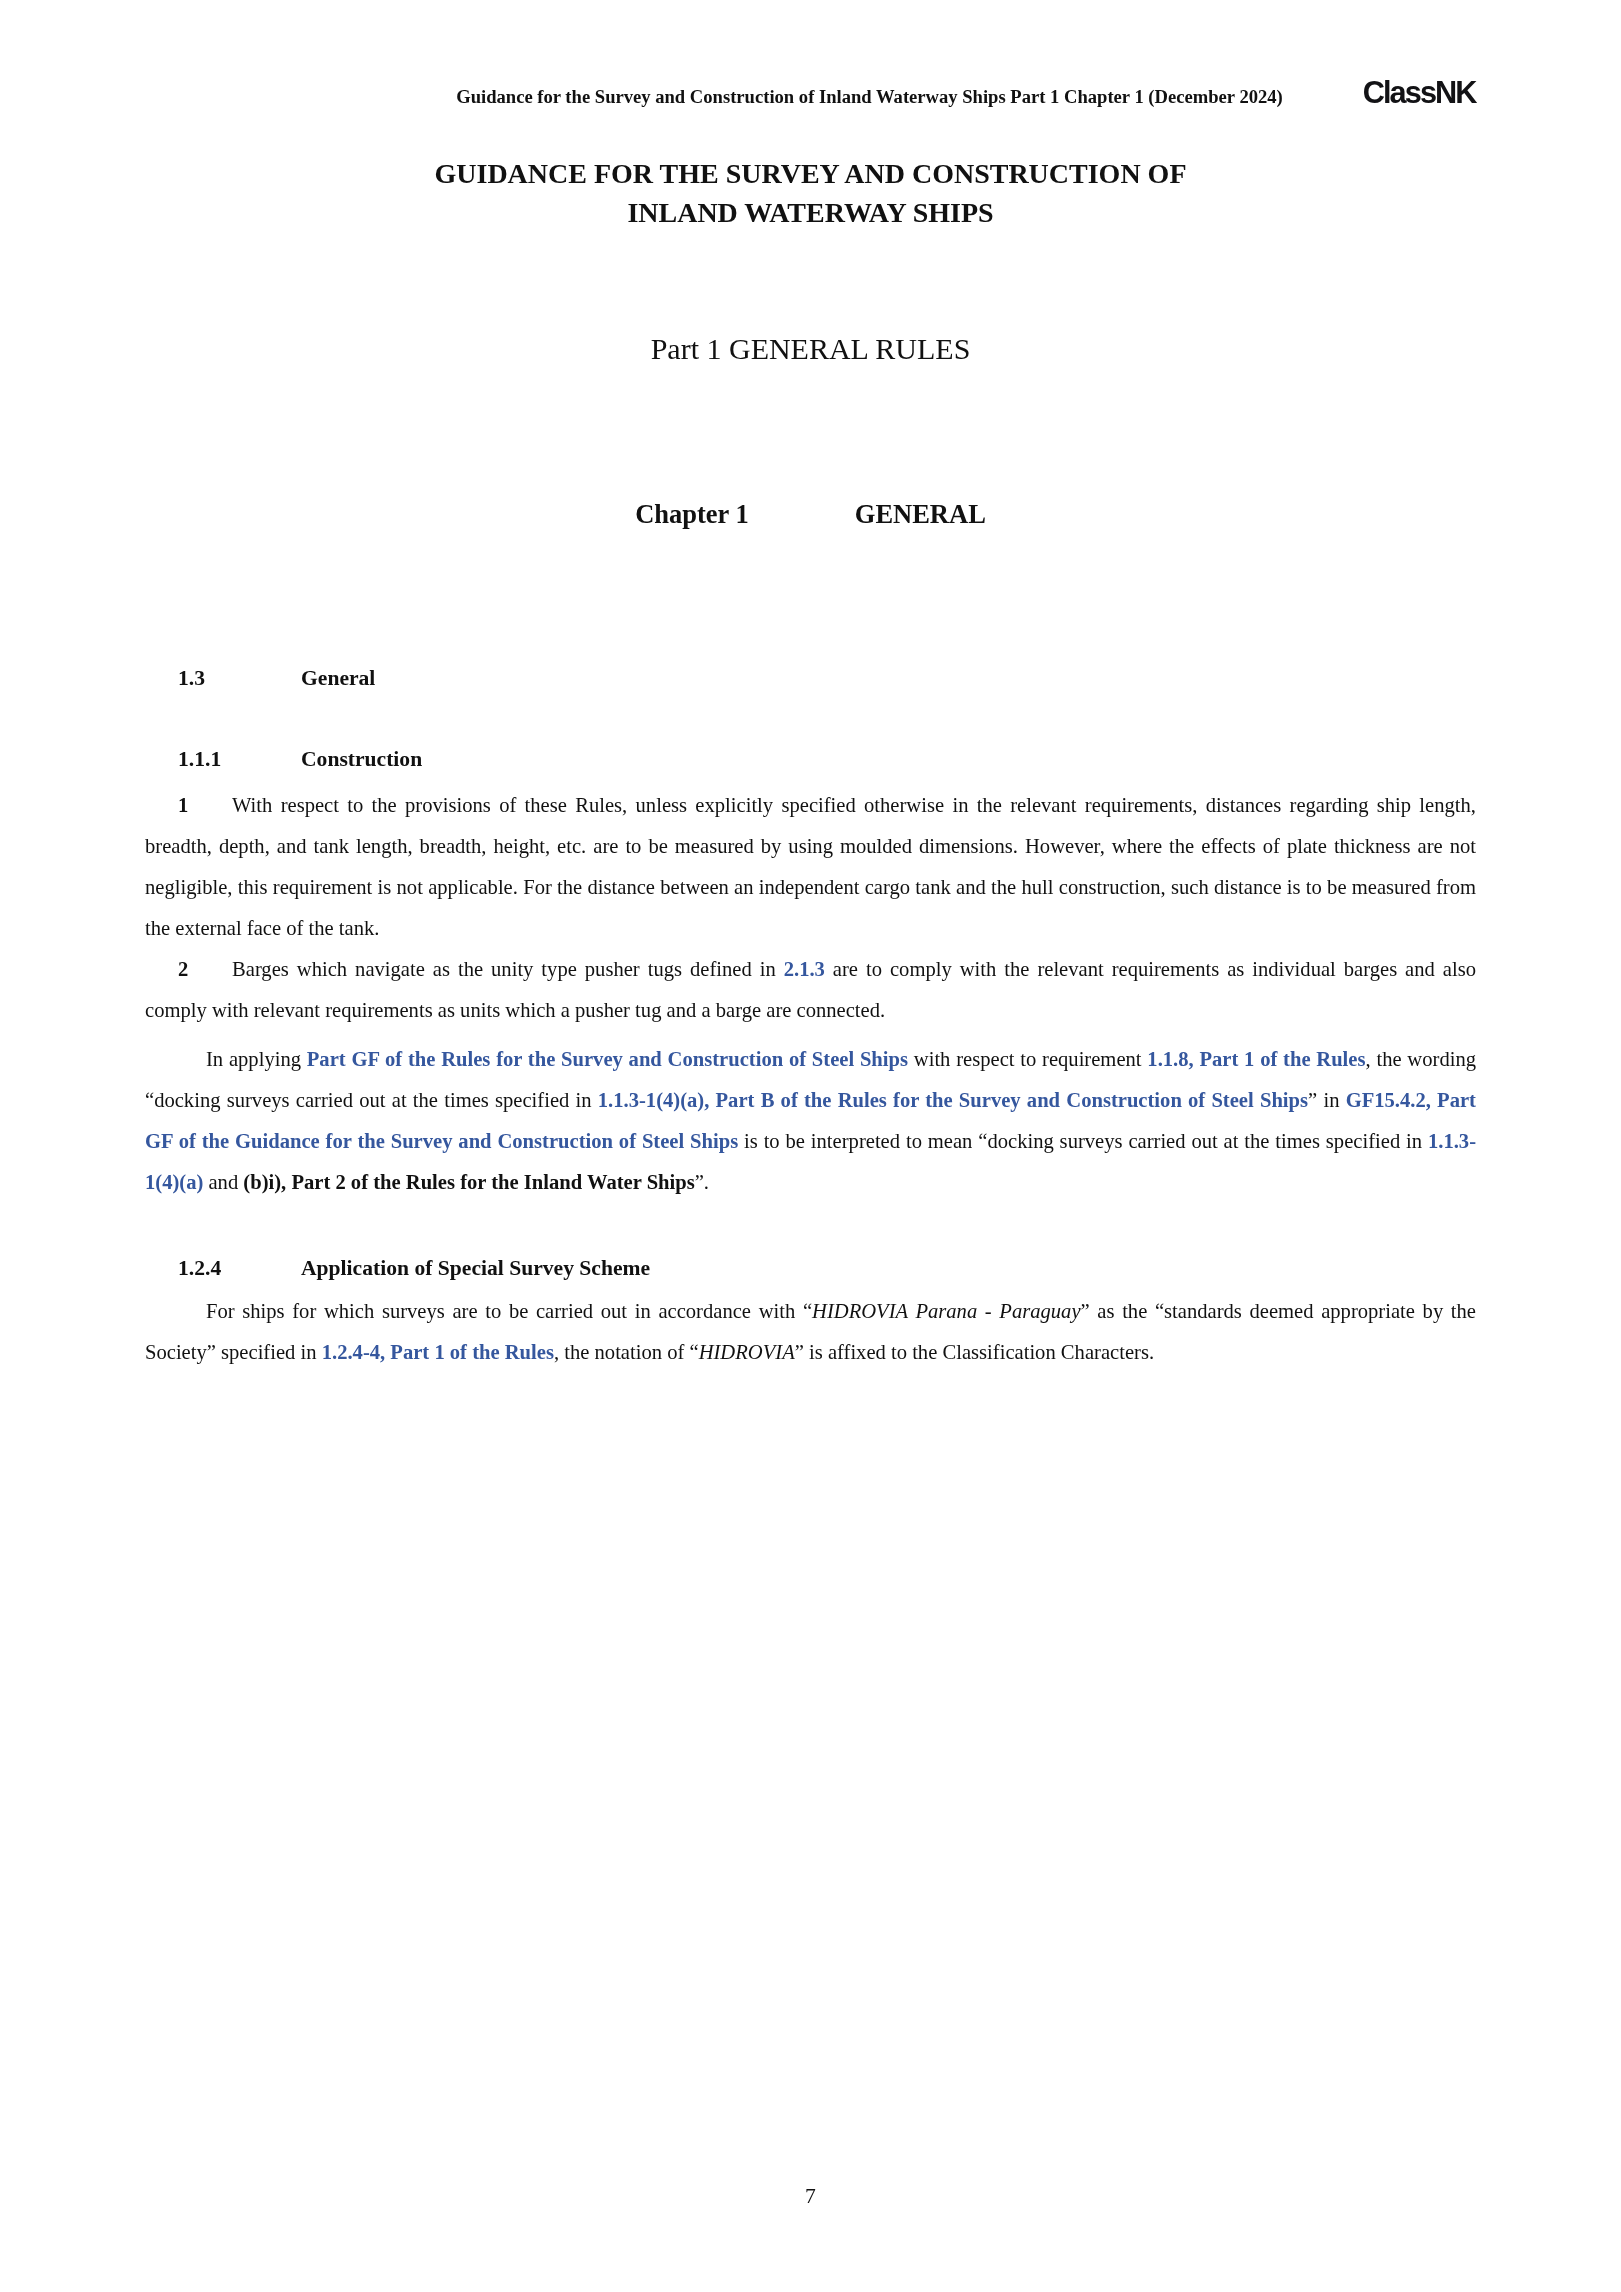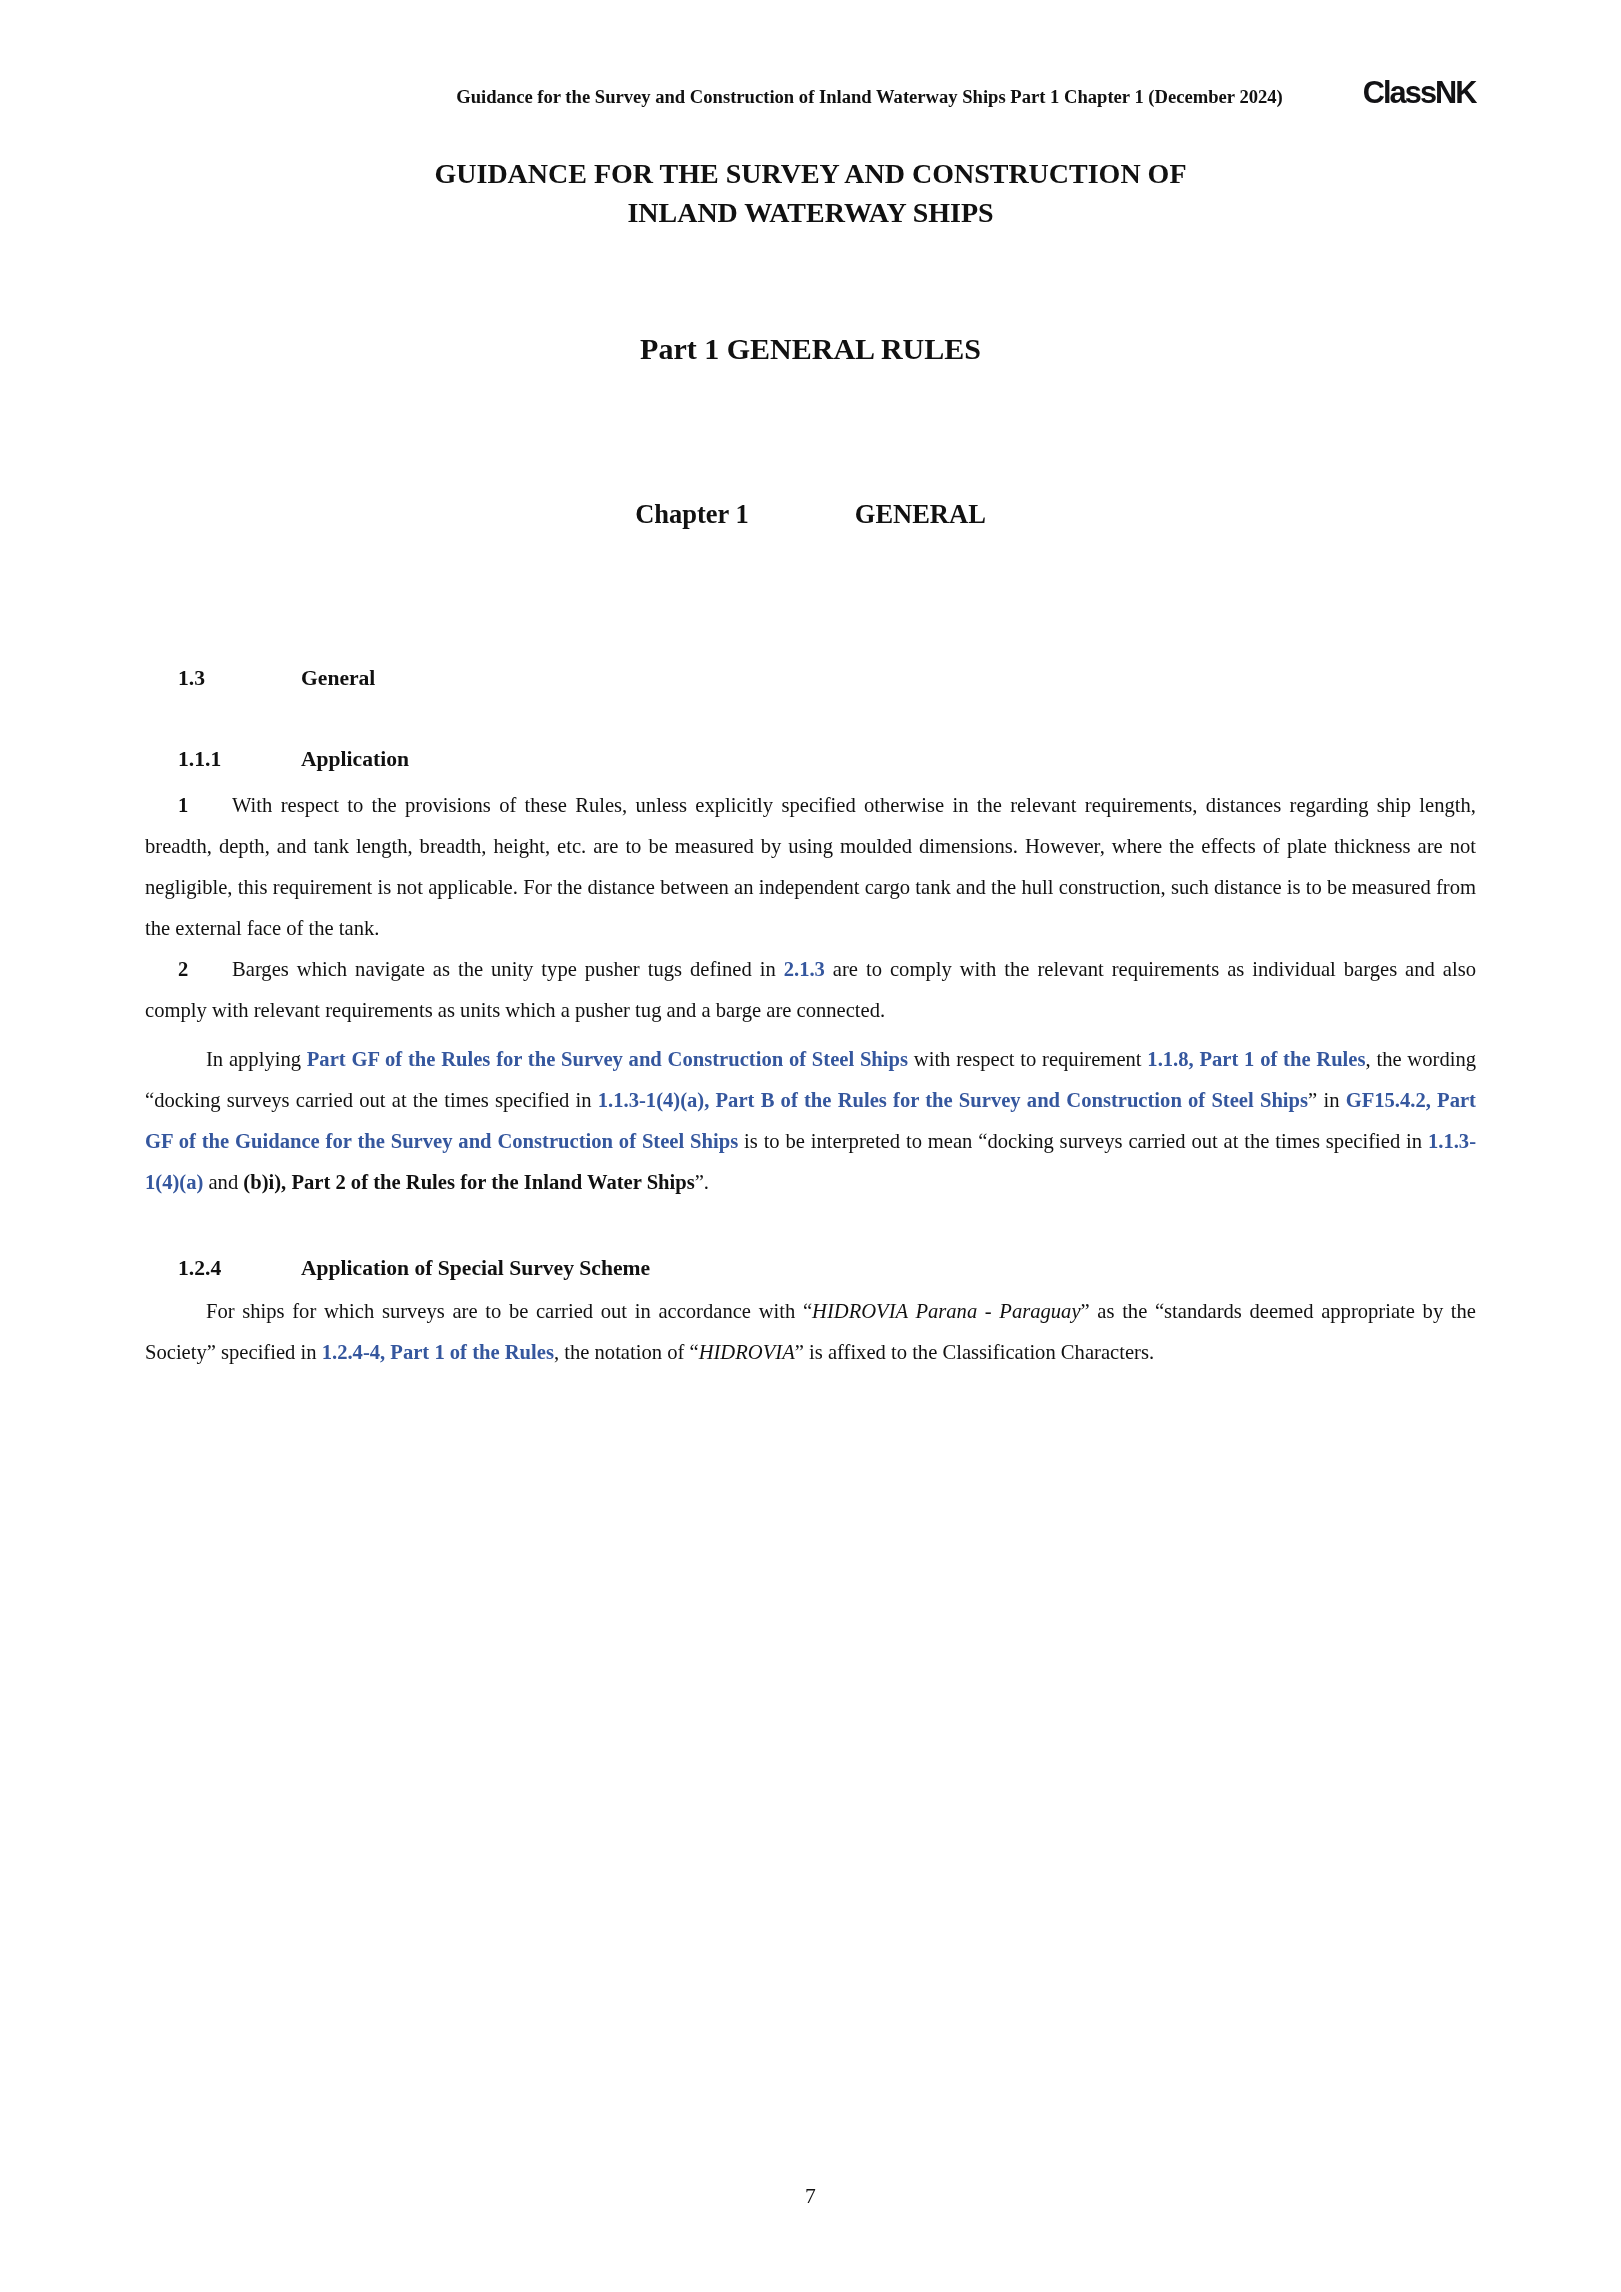--- a/index.html
+++ b/index.html
@@ -49,21 +49,21 @@
     font-size: 28px;
     font-weight: bold;
     line-height: 39px;
   }
   .title-line { display: block; }
 
   .part-title {
     margin: 95px 145px 0 145px;
     text-align: center;
     font-size: 30px;
-    font-weight: bold;
+    font-weight: normal;
     line-height: 43px;
   }
 
   .chapter-line {
     margin: 125px 145px 0 145px;
     display: flex;
     justify-content: center;
     gap: 106px;
     font-size: 26.5px;
     font-weight: bold;
@@ -135,21 +135,21 @@
     <span>GENERAL</span>
   </div>
 
   <div class="col">
 
     <div class="sec-h m-h2-11">
       <span class="hnum">1.3</span><span>General</span>
     </div>
 
     <div class="sec-h m-h3-111">
-      <span class="hnum">1.1.1</span><span>Application</span>
+      <span class="hnum">1.1.1</span><span>Construction</span>
     </div>
 
     <p class="para m-p1"><span class="pmarker">1</span><span><span class="run-n">With respect to the provisions of these Rules, unless explicitly specified otherwise in the relevant requirements, distances regarding ship length, breadth, depth, and tank length, breadth, height, etc. are to be measured by using moulded dimensions. However, where the effects of plate thickness are not negligible, this requirement is not applicable. For the distance between an independent cargo tank and the hull construction, such distance is to be measured from the external face of the tank.</span></span></p>
 
     <p class="para"><span class="pmarker">2</span><span><span class="run-n">Barges which navigate as the unity type pusher tugs defined in </span><span class="run-l">2.1.3</span><span class="run-n"> are to comply with the relevant requirements as individual barges and also comply with relevant requirements as units which a pusher tug and a barge are connected.</span></span></p>
 
 
     <p class="para indent m-p3"><span class="run-n">In applying </span><span class="run-l">Part GF of the Rules for the Survey and Construction of Steel Ships</span><span class="run-n"> with respect to requirement </span><span class="run-l">1.1.8, Part 1 of the Rules</span><span class="run-n">, the wording “docking surveys carried out at the times specified in </span><span class="run-l">1.1.3-1(4)(a), Part B of the Rules for the Survey and Construction of Steel Ships</span><span class="run-n">” in </span><span class="run-l">GF15.4.2, Part GF of the Guidance for the Survey and Construction of Steel Ships</span><span class="run-n"> is to be interpreted to mean “docking surveys carried out at the times specified in </span><span class="run-l">1.1.3-1(4)(a)</span><span class="run-n"> and </span><span class="run-b">(b)i), Part 2 of the Rules for the Inland Water Ships</span><span class="run-n">”.</span></p>
 
 

